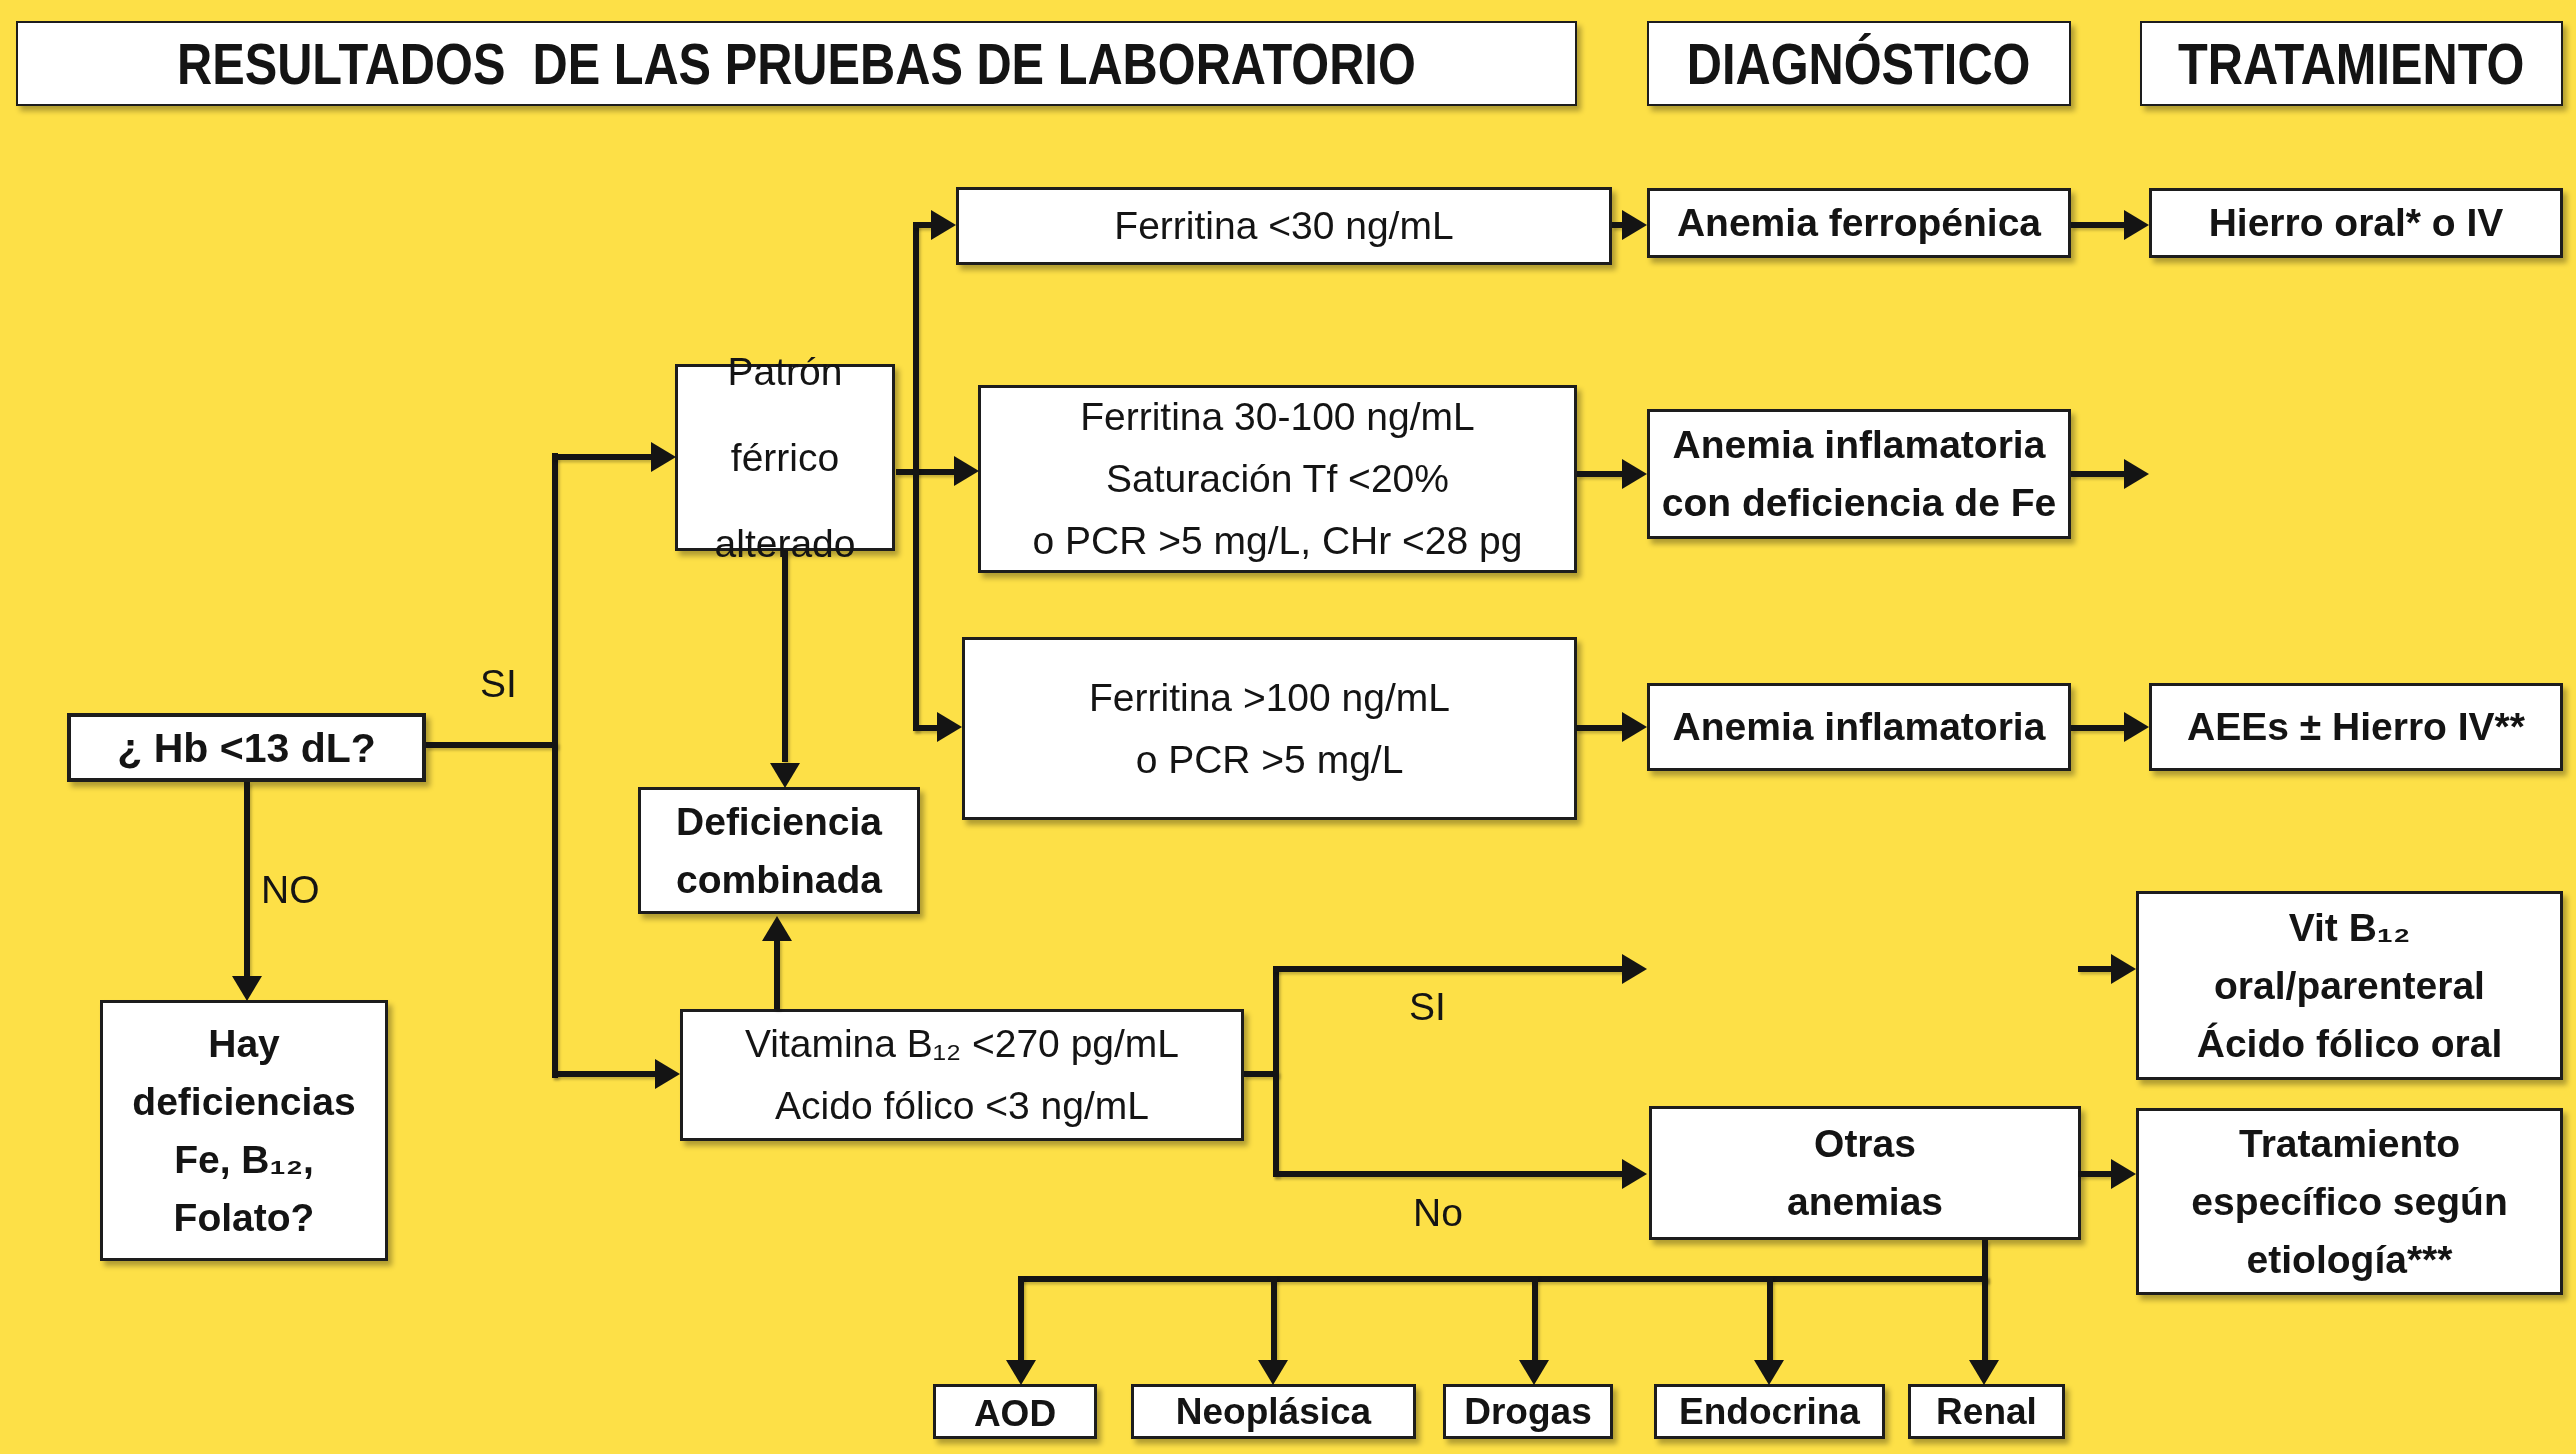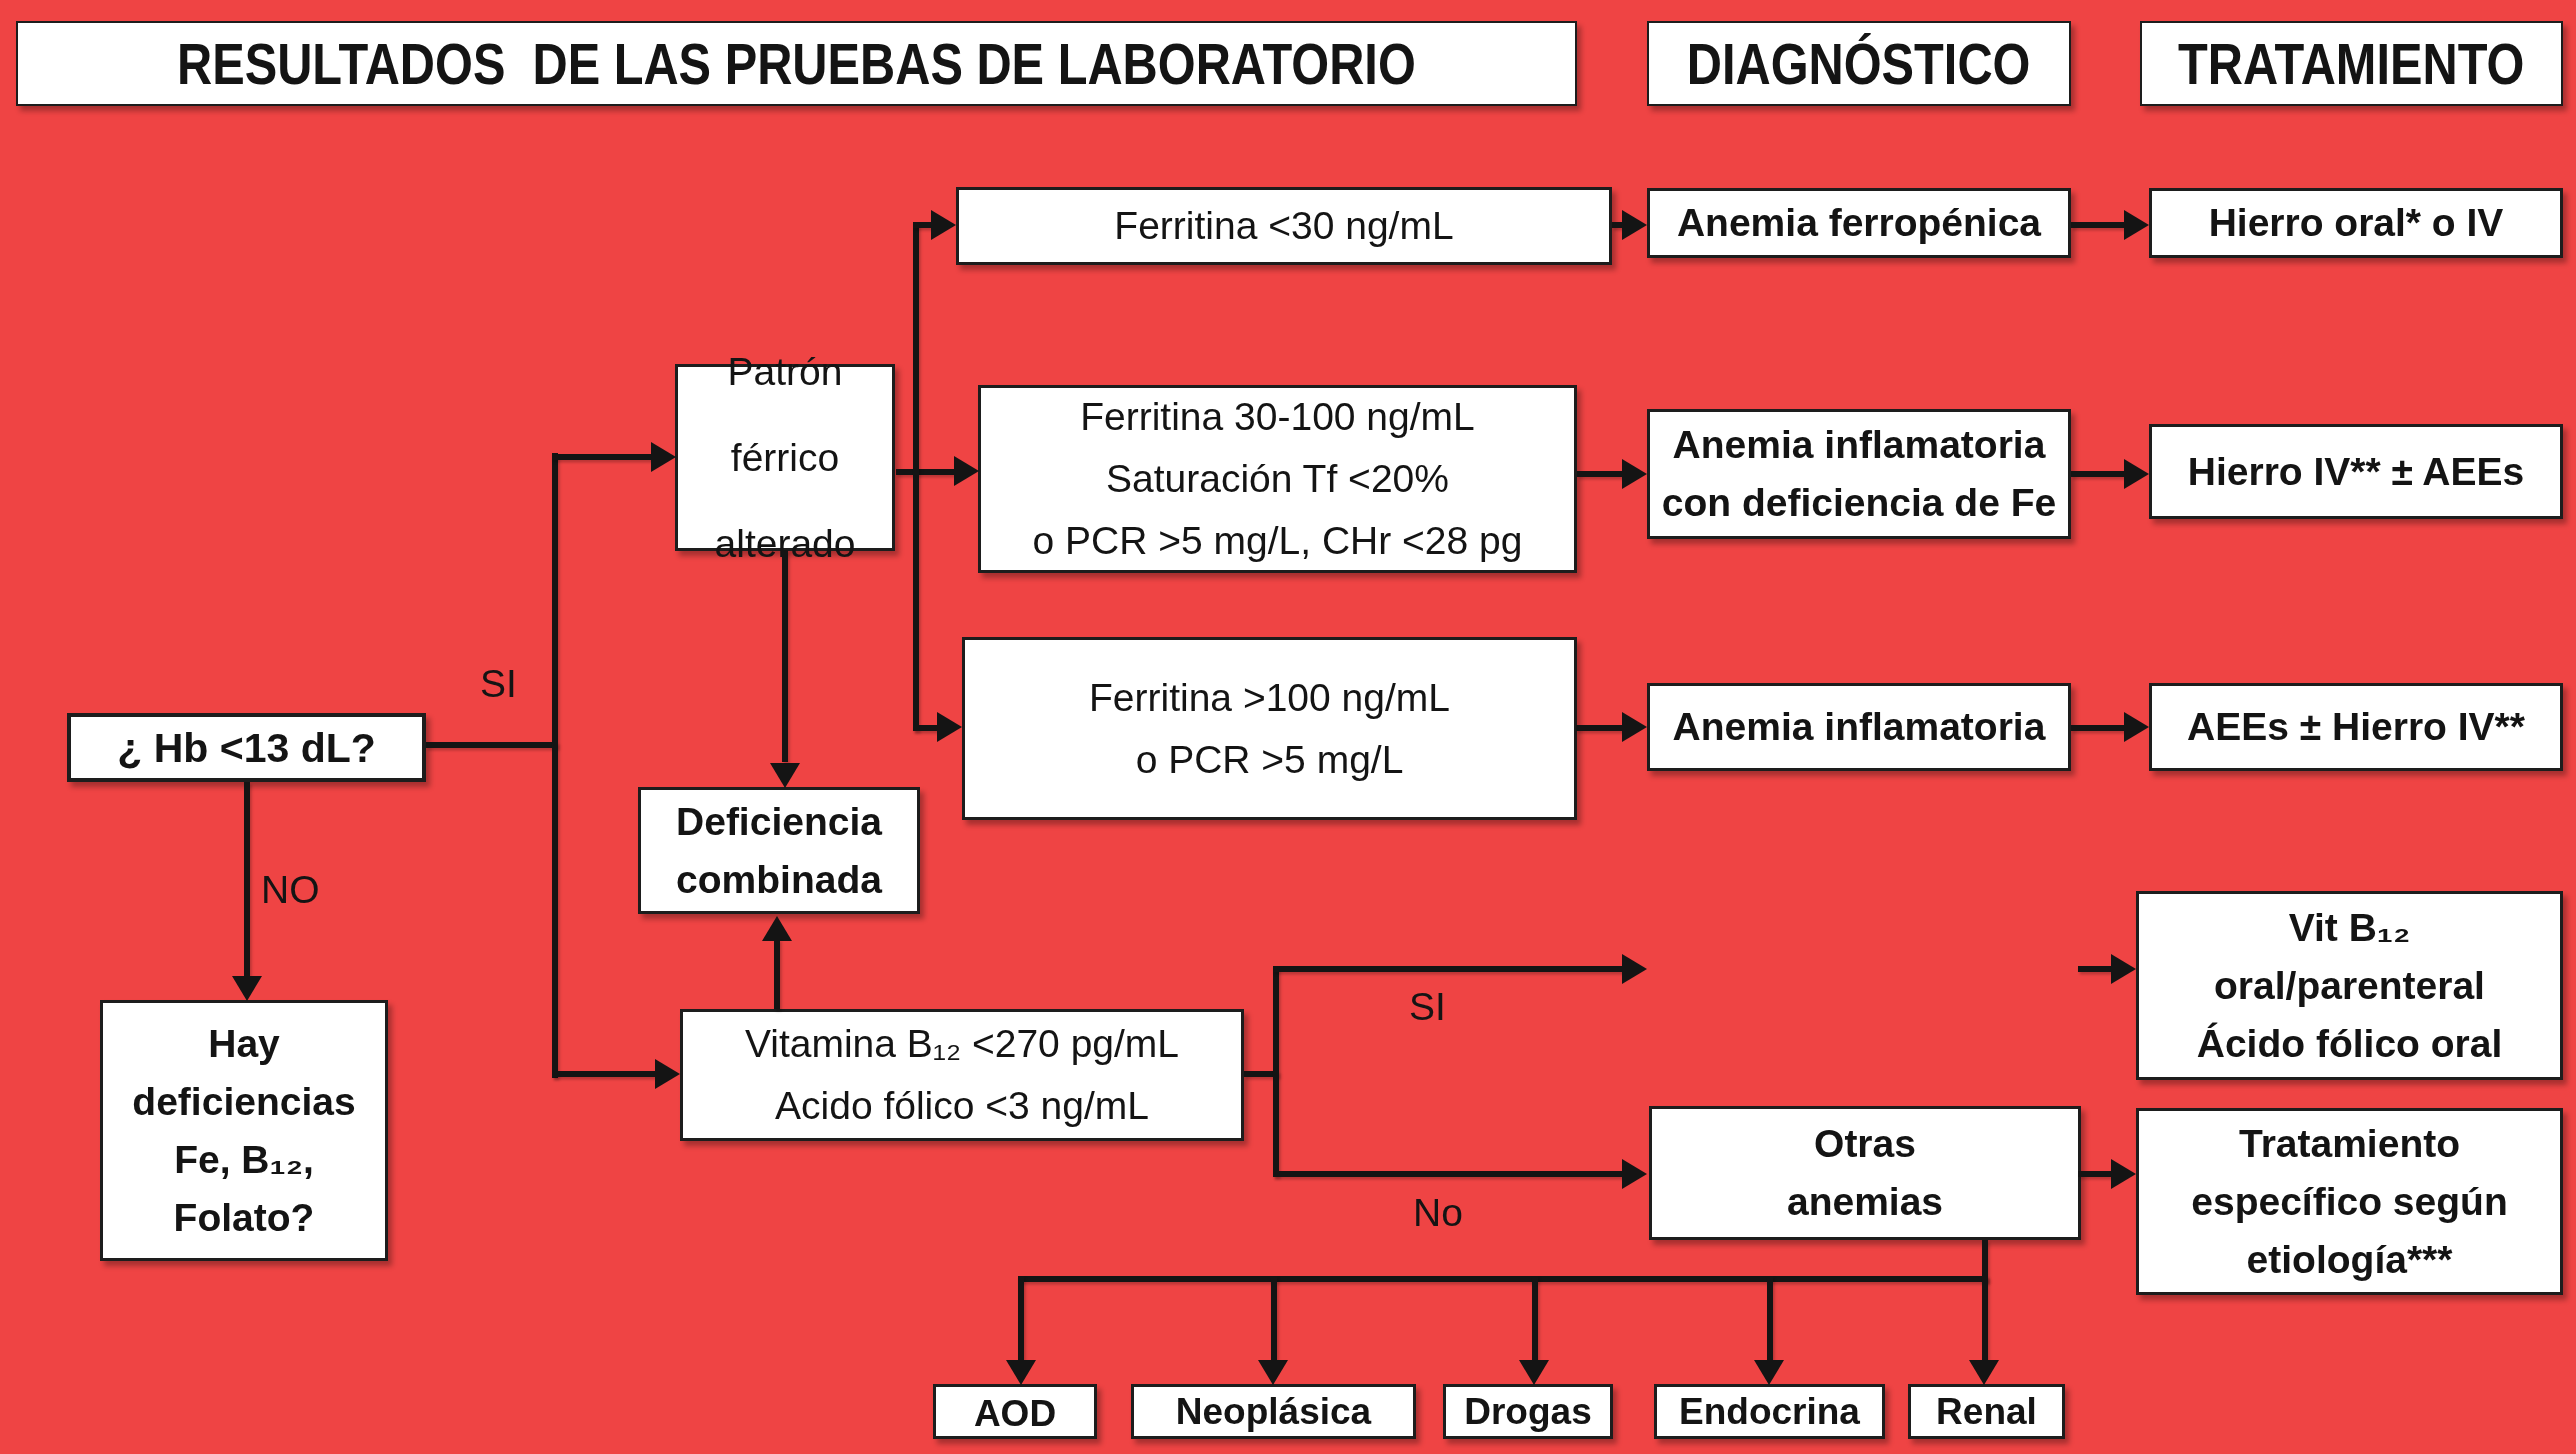--- a/index.html
+++ b/index.html
@@ -1,17 +1,17 @@
 <!DOCTYPE html>
 <html style="font-size:14px"><head>
 <meta charset="utf-8">
 <style>
   html,body{margin:0;padding:0;background:#ffffff;}
   .canvas{
-    position:relative;width:2576px;height:1455px;background:#ef4444;overflow:hidden;
+    position:relative;width:2576px;height:1455px;background:#fde047;overflow:hidden;
     font-family:"Liberation Sans","DejaVu Sans",sans-serif;color:#141414;
   }
   .box{
     position:absolute;background:#ffffff;border:3.5px solid #1d1d1d;
     display:flex;flex-direction:column;align-items:center;justify-content:center;
     text-align:center;box-sizing:border-box;
     box-shadow:4.4px 5.3px 5.3px rgba(0,0,0,0.30);
   }
   .header{border-width:2.6px;}
   .header .hdr-txt{
@@ -87,23 +87,20 @@
 
   <div class="box plain t44 lh70" style="left:978px;top:385px;width:599px;height:188px;">
     <div>Ferritina 30-100 ng/mL</div>
     <div>Saturación Tf &lt;20%</div>
     <div>o PCR &gt;5 mg/L, CHr &lt;28 pg</div>
   </div>
   <div class="box bold t44" style="left:1647px;top:409px;width:424px;height:130px;">
     <div>Anemia inflamatoria</div>
     <div>con deficiencia de Fe</div>
   </div>
-  <div class="box bold t44" style="left:2149px;top:424px;width:414px;height:95px;">
-    <div>Hierro IV** ± AEEs</div>
-  </div>
 
   <div class="box plain t44 lh70" style="left:962px;top:637px;width:615px;height:183px;">
     <div>Ferritina &gt;100 ng/mL</div>
     <div>o PCR &gt;5 mg/L</div>
   </div>
   <div class="box bold t44" style="left:1647px;top:683px;width:424px;height:88px;">
     <div>Anemia inflamatoria</div>
   </div>
   <div class="box bold t44" style="left:2149px;top:683px;width:414px;height:88px;">
     <div>AEEs ± Hierro IV**</div>

